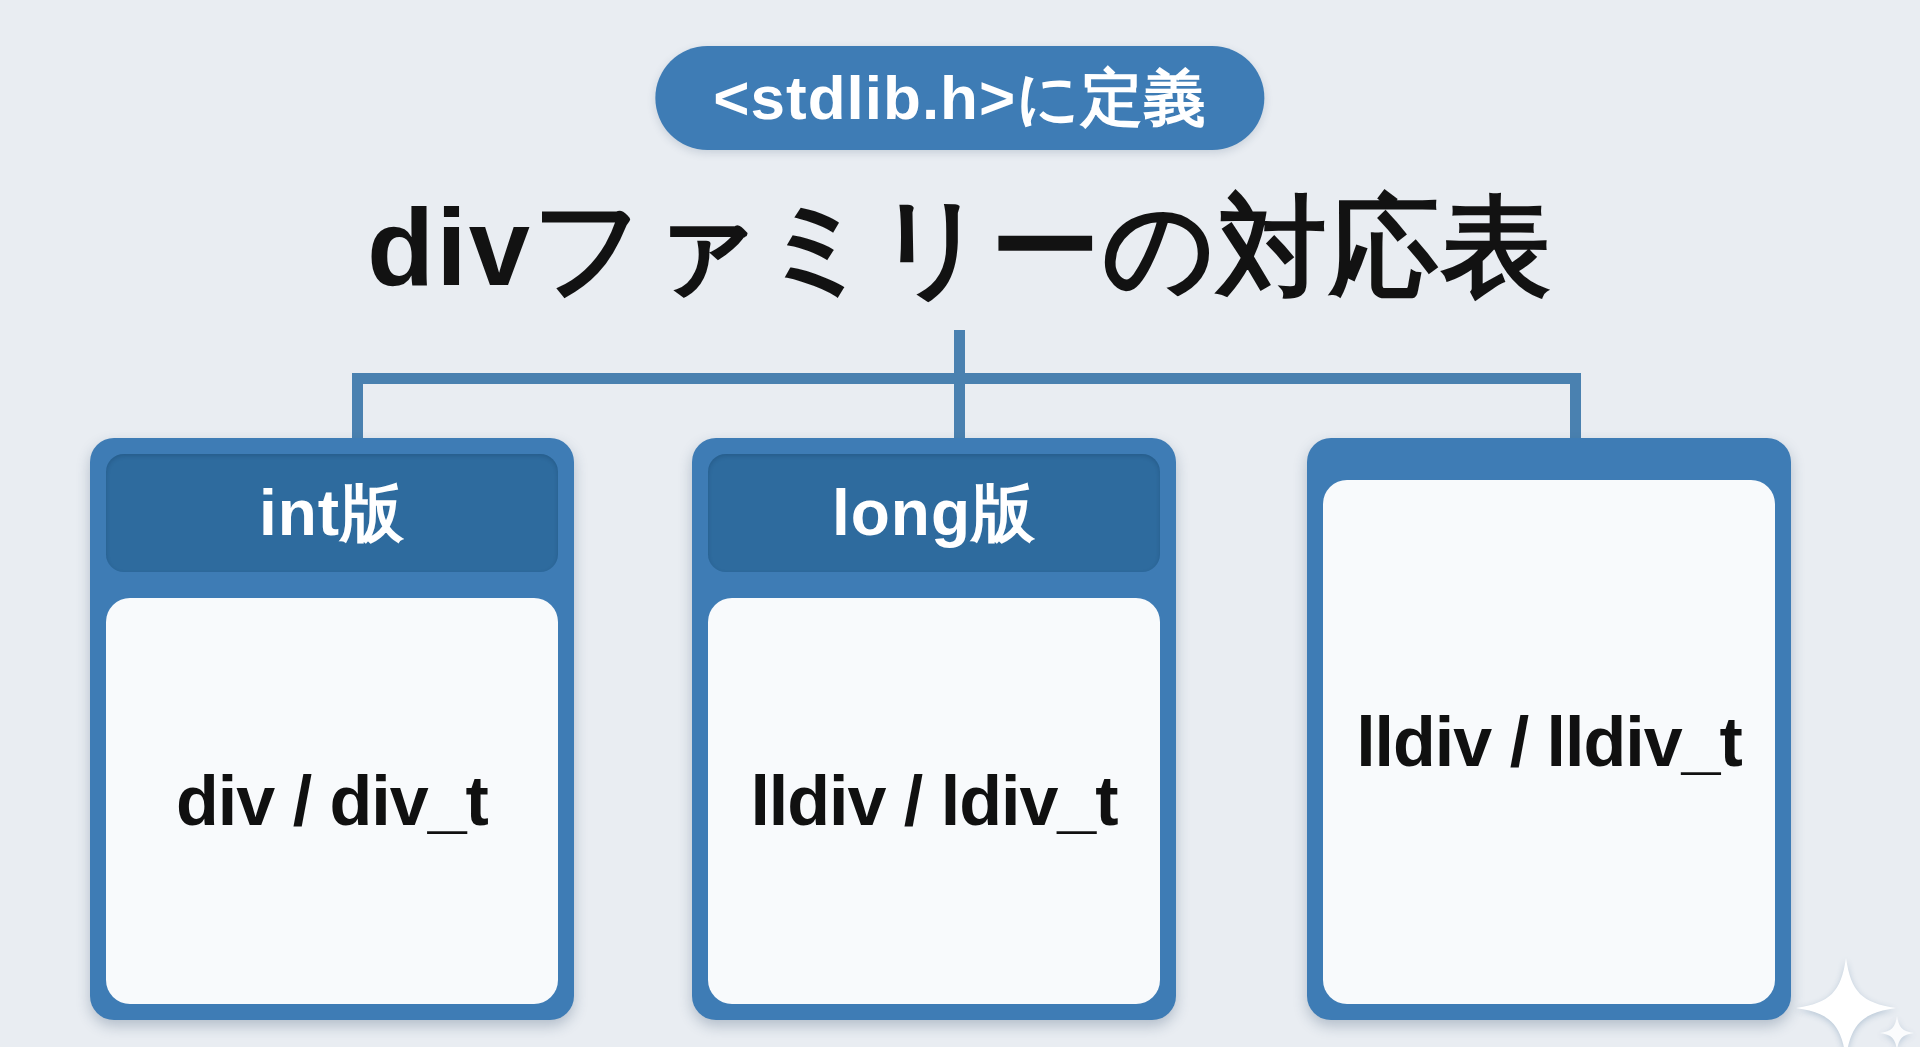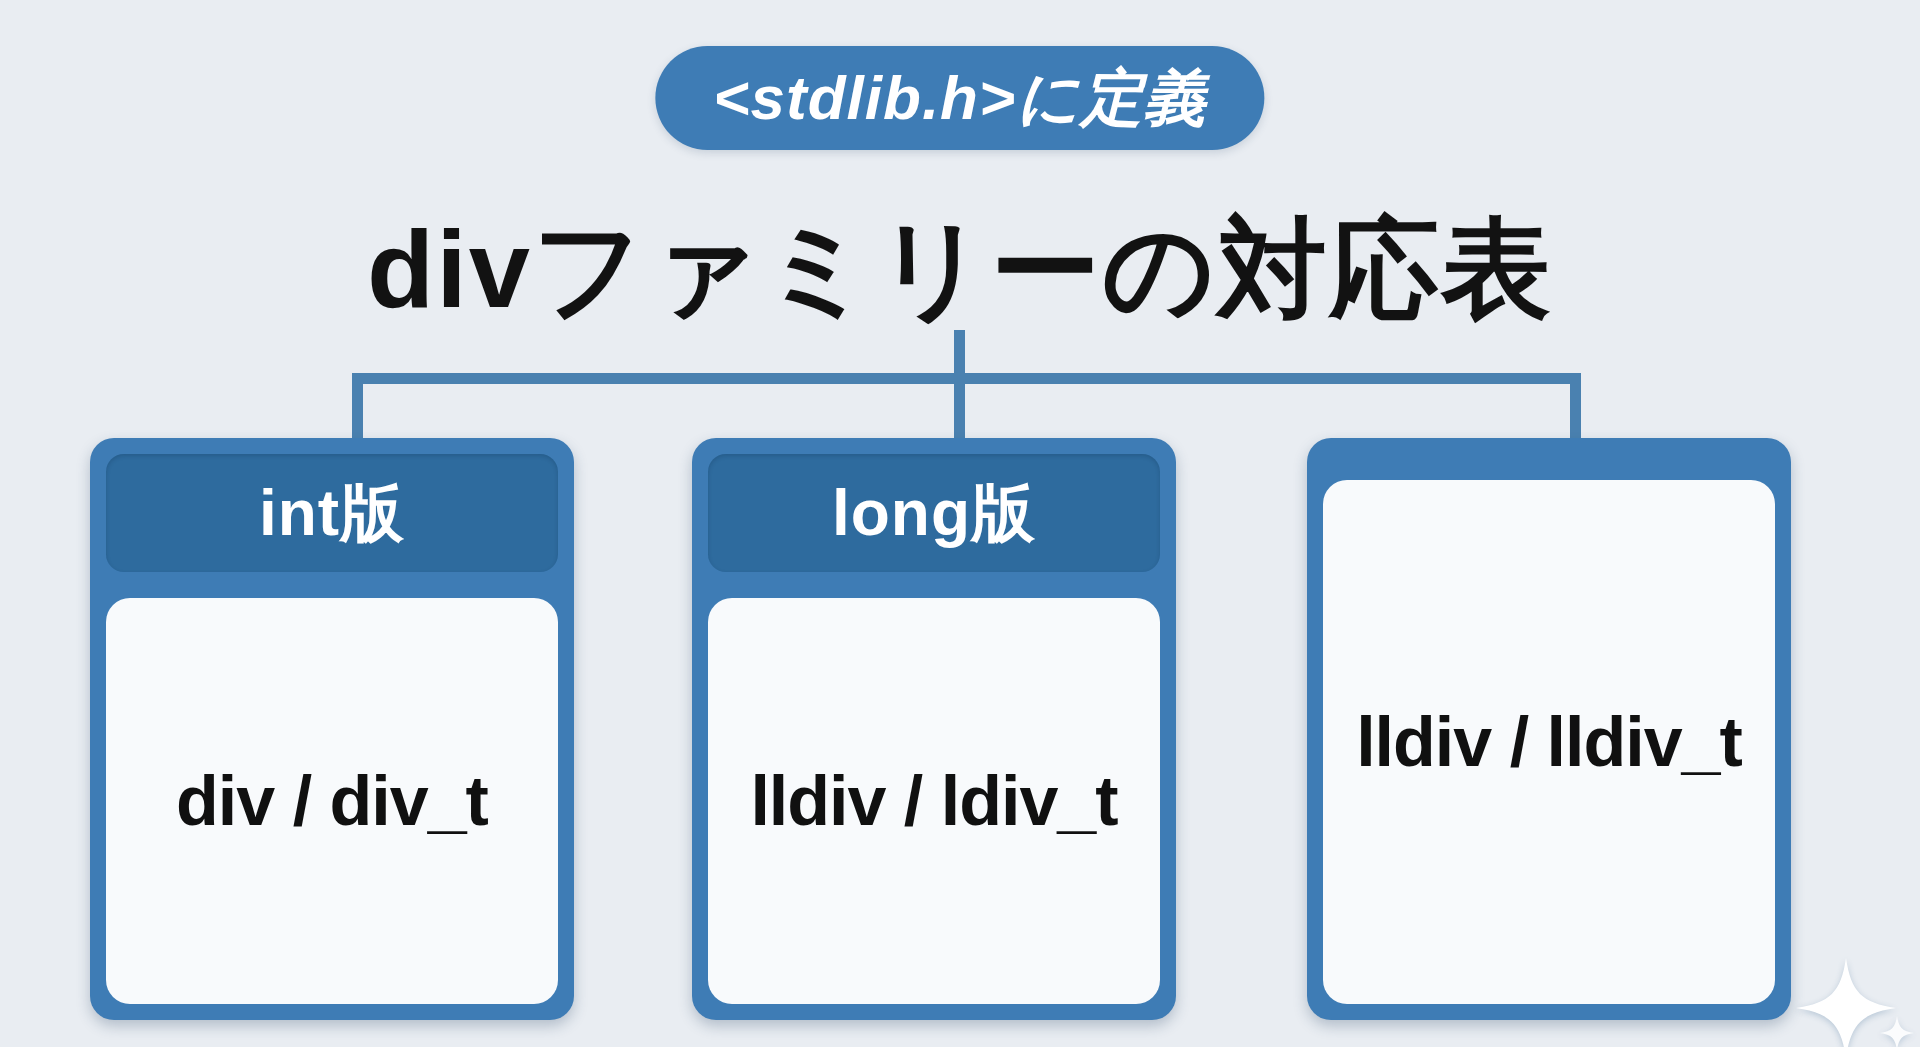--- a/index.html
+++ b/index.html
@@ -21,34 +21,32 @@
     height:104px;
     padding:0 58px;
     background:#3e7cb5;
     border-radius:54px;
     display:flex;align-items:center;justify-content:center;
     color:#ffffff;
     font-size:62px;font-weight:700;
     letter-spacing:1px;
     box-shadow:0 3px 8px rgba(50,80,110,.18);
     white-space:nowrap;
-    font-style:italic;
   }
   
   .title{
     position:absolute;
     left:0;right:0;top:178px;
     text-align:center;
     font-size:110px;
     font-weight:800;
     color:#121212;
     letter-spacing:2px;
     line-height:1.25;
     white-space:nowrap;
-    margin-top:22px;
   }
   
   .line{
     position:absolute;
     background:#4a81b0;
   }
   .line.stem        {left:954px; top:330px; width:11px;  height:50px;}
   .line.hbar        {left:352px; top:373px; width:1229px;height:11px;}
   .line.drop-left   {left:352px; top:373px; width:11px;  height:70px;}
   .line.drop-middle {left:954px; top:373px; width:11px;  height:70px;}

